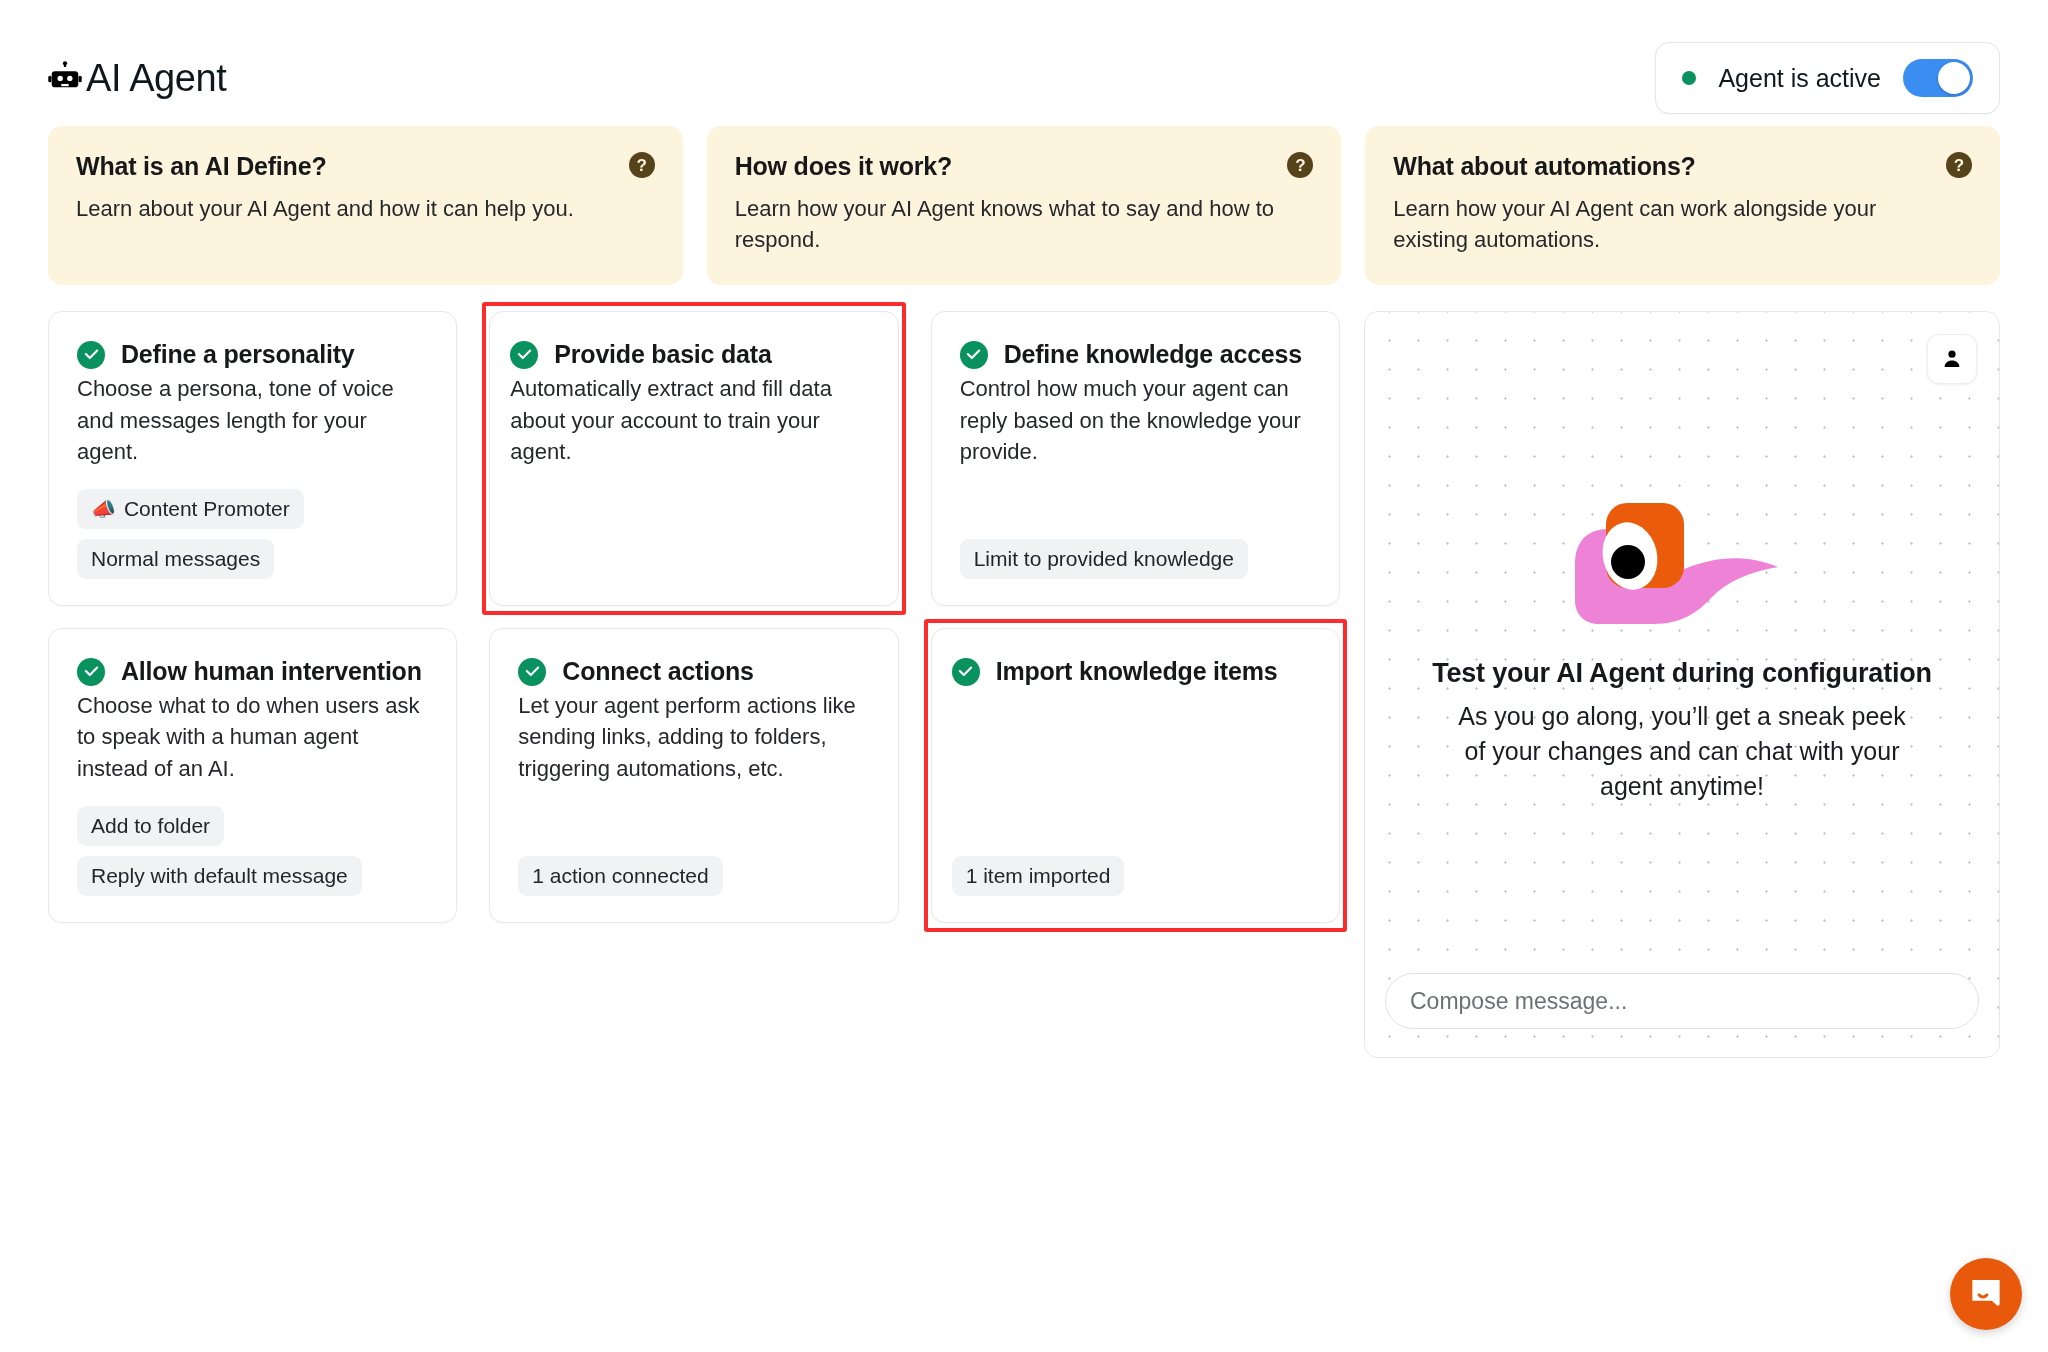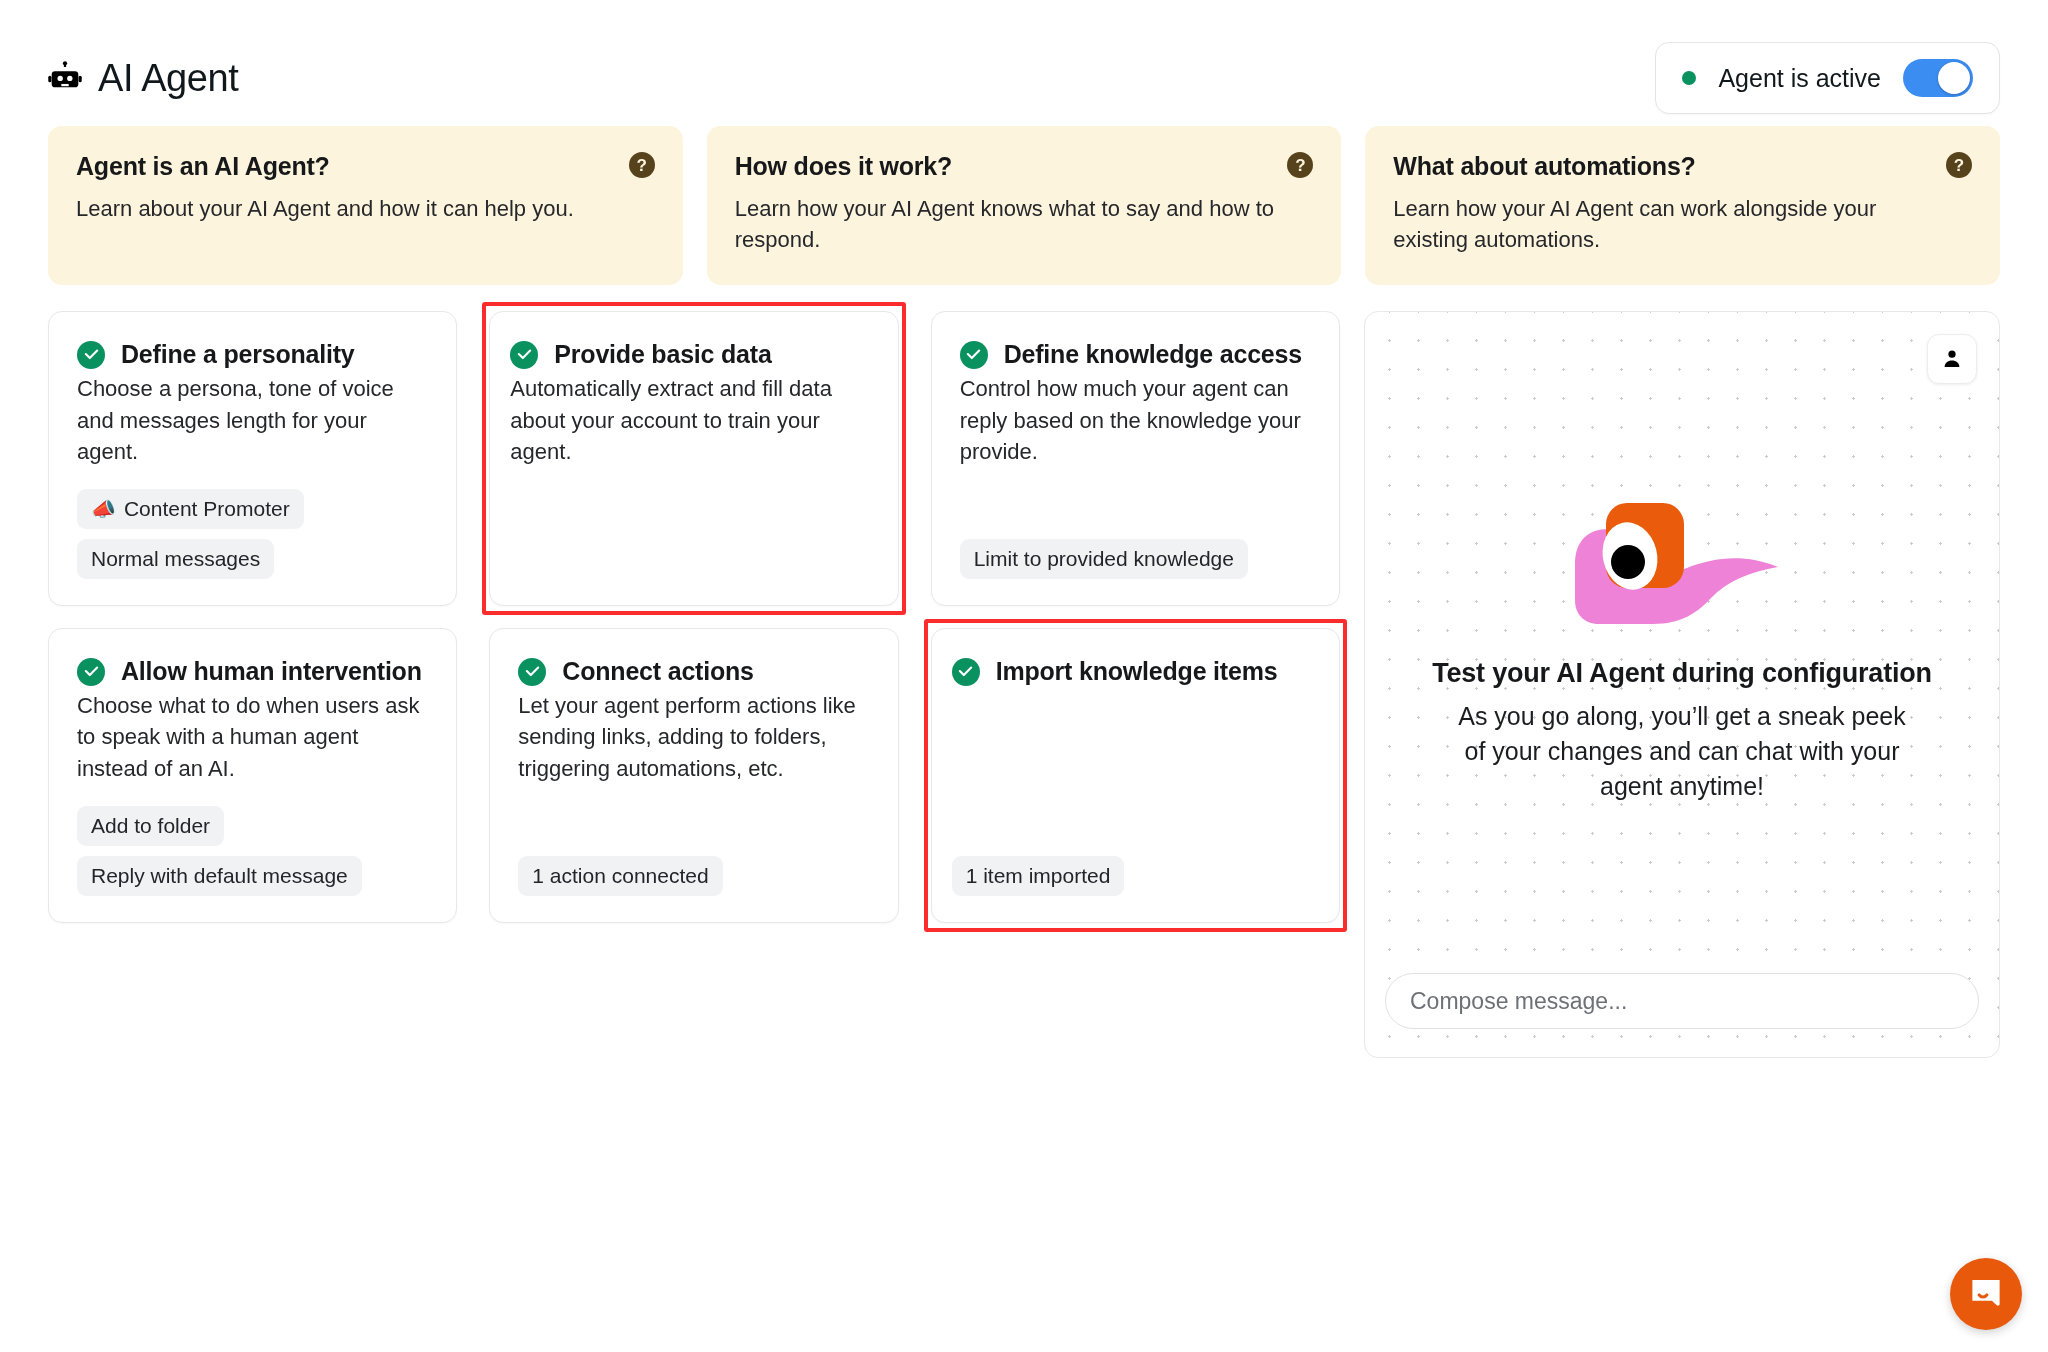--- a/index.html
+++ b/index.html
@@ -10,21 +10,21 @@
     color: #0c0c0d;
     overflow: hidden;
   }
   .page { position: relative; width: 2048px; height: 1352px; padding: 0 48px; }
 
   
   .header {
     display: flex; align-items: center; justify-content: space-between;
     height: 120px; padding-top: 36px;
   }
-  .title-wrap { display: flex; align-items: center; gap: 16px; }
+  .title-wrap { display: flex; align-items: center; gap: 4px; }
   .robot-icon { width: 34px; height: 34px; display:block; }
   .page-title { font-size: 38px; font-weight: 400; letter-spacing: -0.4px; color:#11181c; }
 
   .agent-status {
     display: flex; align-items: center; gap: 22px;
     border: 1px solid #e3e4e6; border-radius: 14px;
     padding: 16px 26px; background: #fff;
     box-shadow: 0 1px 2px rgba(0,0,0,0.03);
     text-align: right;
   }
@@ -172,21 +172,21 @@
       <span class="status-label">Agent is active</span>
       <button class="toggle">
         <span class="knob"></span>
       </button>
     </div>
   </div>
 
   <div class="info-row">
     <div class="info-card">
       <div class="info-head">
-        <div class="info-title">Agent is an AI Agent?</div>
+        <div class="info-title">What is an AI Define?</div>
         <div class="q-icon">?</div>
       </div>
       <div class="info-sub">Learn about your AI Agent and how it can help you.</div>
     </div>
 
     <div class="info-card">
       <div class="info-head">
         <div class="info-title">How does it work?</div>
         <div class="q-icon">?</div>
       </div>

